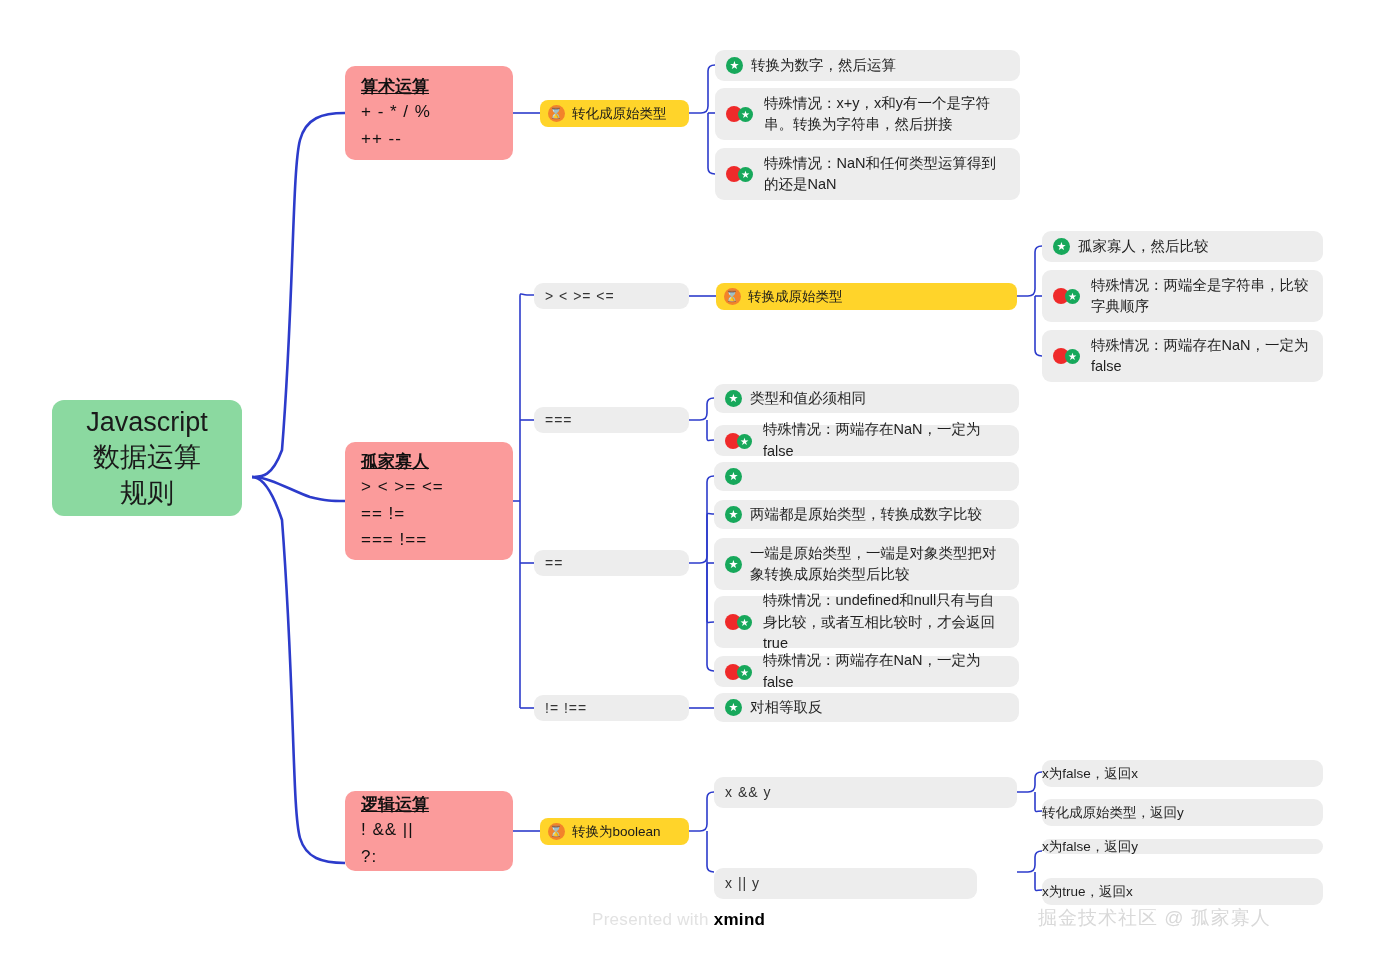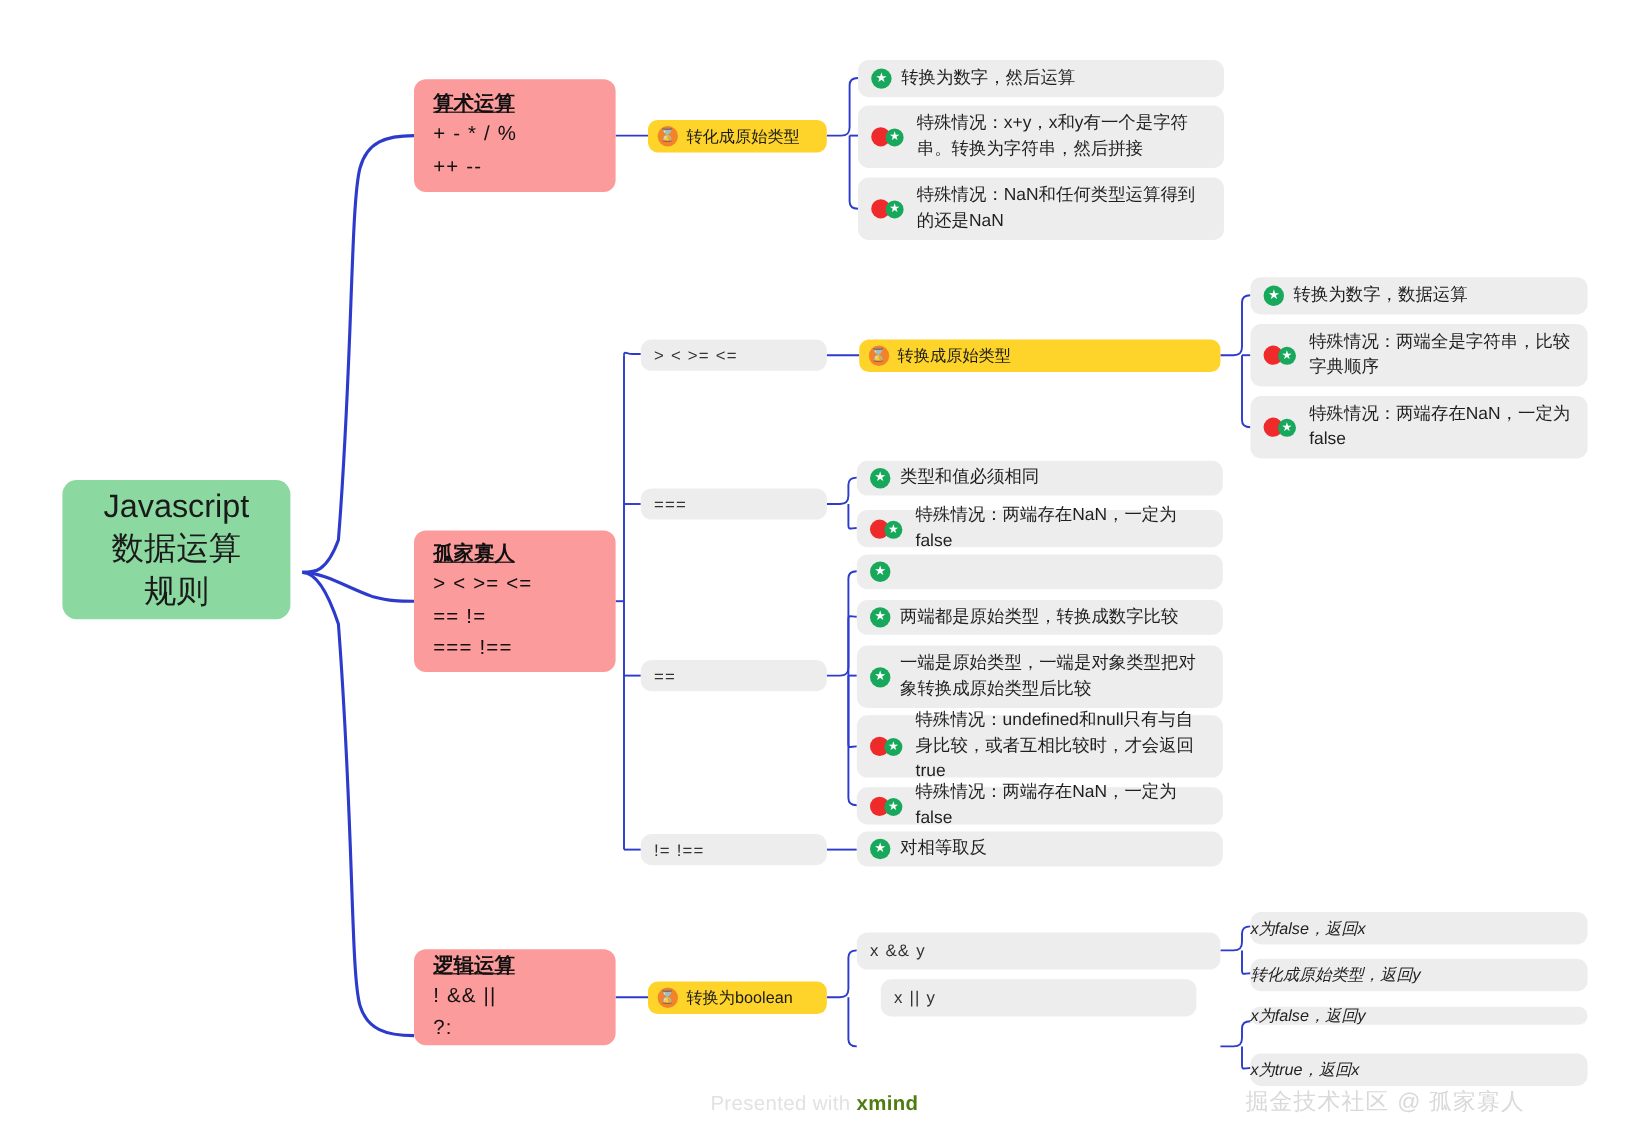--- a/index.html
+++ b/index.html
@@ -57,21 +57,21 @@
     background: #EDEDED;
     border-radius: 9px;
     padding: 7px 12px 7px 11px;
     gap: 8px;
     font-size: 14.5px;
     color: #1f1f1f;
     line-height: 1.45;
   }
   .gray.code { font-size: 14px; letter-spacing: 1px; color: #333; }
   .gray .txt { flex: 1; }
-  .gray.small { font-size: 13.5px; padding: 6px 0; font-style: italic; }
+  .gray.small { font-size: 13.5px; padding: 6px 0; }
 
   
   .ico { flex: 0 0 auto; display: inline-block; position: relative; }
   .ico-star {
     width: 17px; height: 17px; border-radius: 50%;
     background: #17A85B; color: #fff;
     font-size: 11px; line-height: 17px; text-align: center;
   }
   .ico-dual { width: 30px; height: 18px; }
   .ico-dual .dot {
@@ -88,21 +88,21 @@
     width: 17px; height: 17px; border-radius: 50%;
     background: #F2832B; color: #fff;
     font-size: 11px; line-height: 17px; text-align: center;
   }
 
   
   .wm-xmind {
     position: absolute; left: 592px; top: 910px;
     font-size: 17px; color: #E2E2E2; letter-spacing: .3px;
   }
-  .wm-xmind b { font-weight: bold; color: #4d7c0f; }
+  .wm-xmind b { font-weight: bold; color: #000000; }
   .wm-jj {
     position: absolute; left: 1038px; top: 905px;
     font-size: 19px; color: #D9D9D9; letter-spacing: 1px;
   }
 </style>
 </head>
 <body>
 
 <div id="stage">
 
@@ -203,21 +203,21 @@
   <div class="node gray code" style="left:534px; top:283px; width:155px; height:26px;">
     <span class="txt">&gt; &lt; &gt;= &lt;=</span>
   </div>
   <div class="node yellow" style="left:716px; top:283px; width:301px; height:27px;">
     <span class="ico ico-hour">⌛</span>
     <span>转换成原始类型</span>
   </div>
 
   <div class="node gray" style="left:1042px; top:231px; width:281px; height:31px;">
     <span class="ico ico-star">★</span>
-    <span class="txt">转换为数字，数据运算</span>
+    <span class="txt">孤家寡人，然后比较</span>
   </div>
   <div class="node gray" style="left:1042px; top:270px; width:281px; height:52px;">
     <span class="ico ico-dual">
         <i class="dot"></i>
         <i class="st">★</i>
       </span>
     <span class="txt">特殊情况：两端全是字符串，比较字典顺序</span>
   </div>
   <div class="node gray" style="left:1042px; top:330px; width:281px; height:52px;">
     <span class="ico ico-dual">
@@ -293,21 +293,21 @@
   <div class="node gray code" style="left:714px; top:777px; width:303px; height:31px;">
     <span class="txt">x  &amp;&amp;  y</span>
   </div>
   <div class="node gray small" style="left:1042px; top:760px; width:281px; height:27px;">
     <span class="txt">x为false，返回x</span>
   </div>
   <div class="node gray small" style="left:1042px; top:799px; width:281px; height:27px;">
     <span class="txt">转化成原始类型，返回y</span>
   </div>
 
-  <div class="node gray code" style="left:714px; top:816px; width:263px; height:31px;margin-left:20px;">
+  <div class="node gray code" style="left:714px; top:868px; width:263px; height:31px;">
     <span class="txt">x  ||  y</span>
   </div>
   <div class="node gray small" style="left:1042px; top:839px; width:281px; height:15px;">
     <span class="txt">x为false，返回y</span>
   </div>
   <div class="node gray small" style="left:1042px; top:878px; width:281px; height:27px;">
     <span class="txt">x为true，返回x</span>
   </div>
 
   <div class="wm-xmind">

